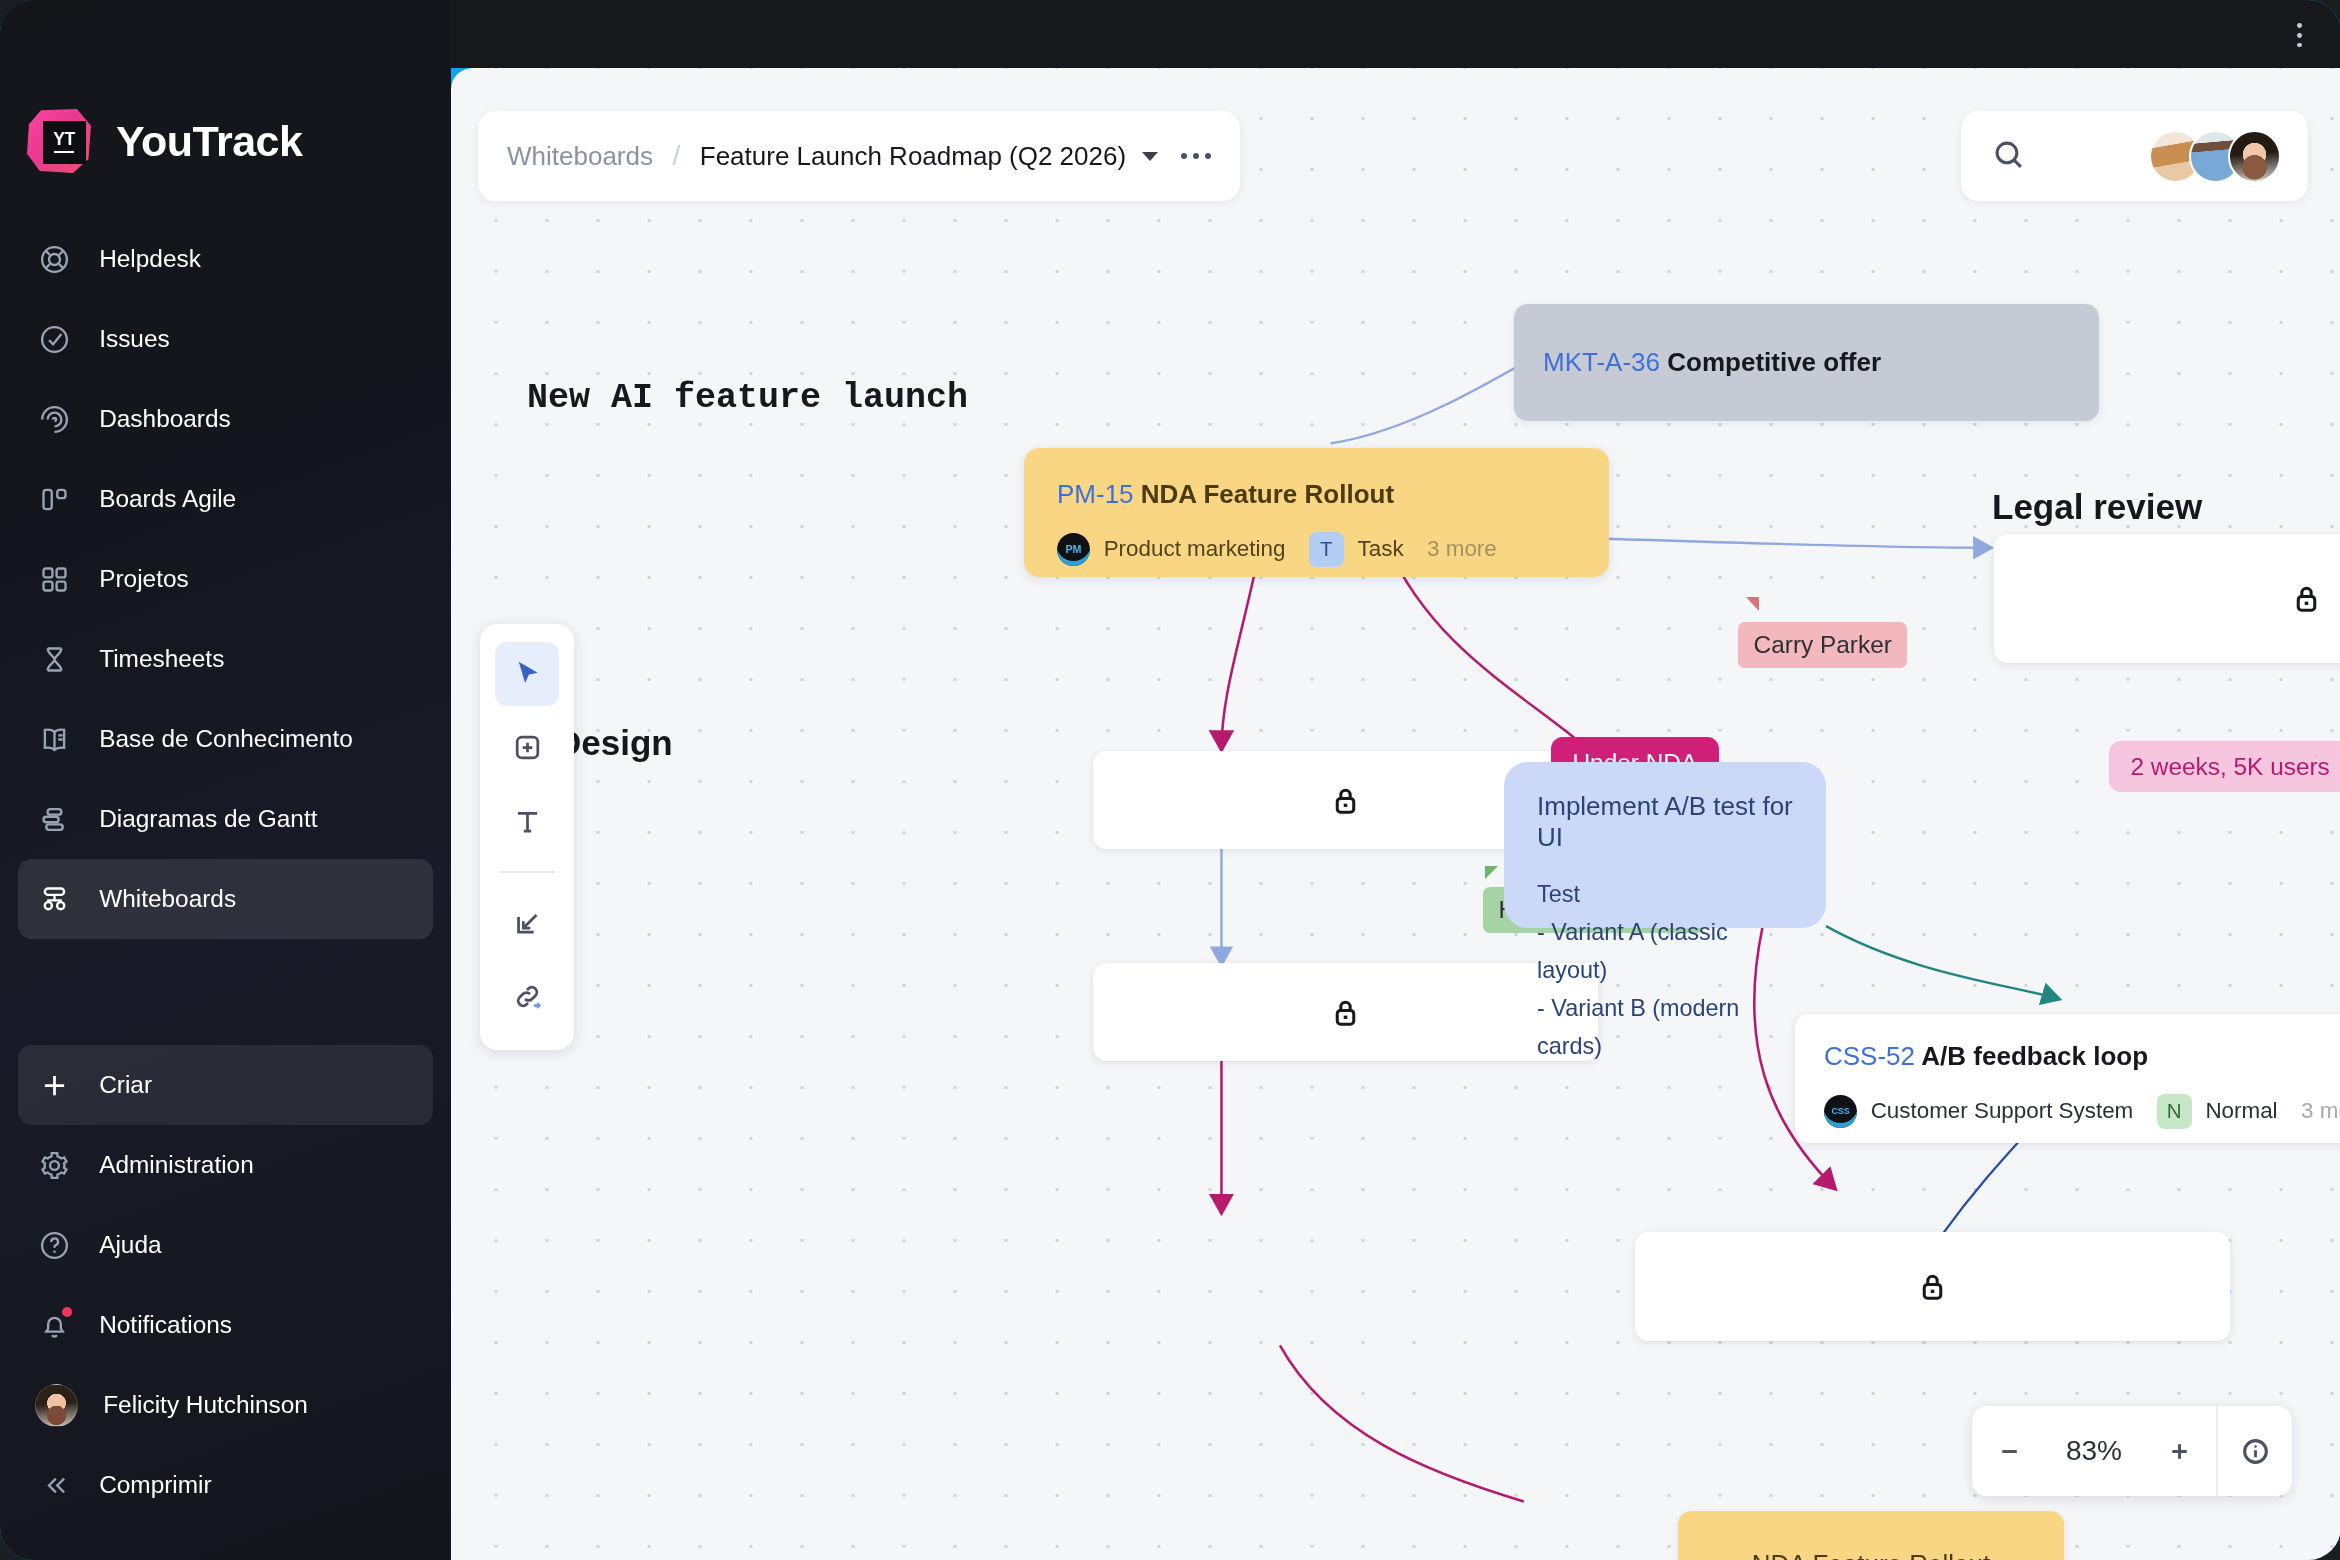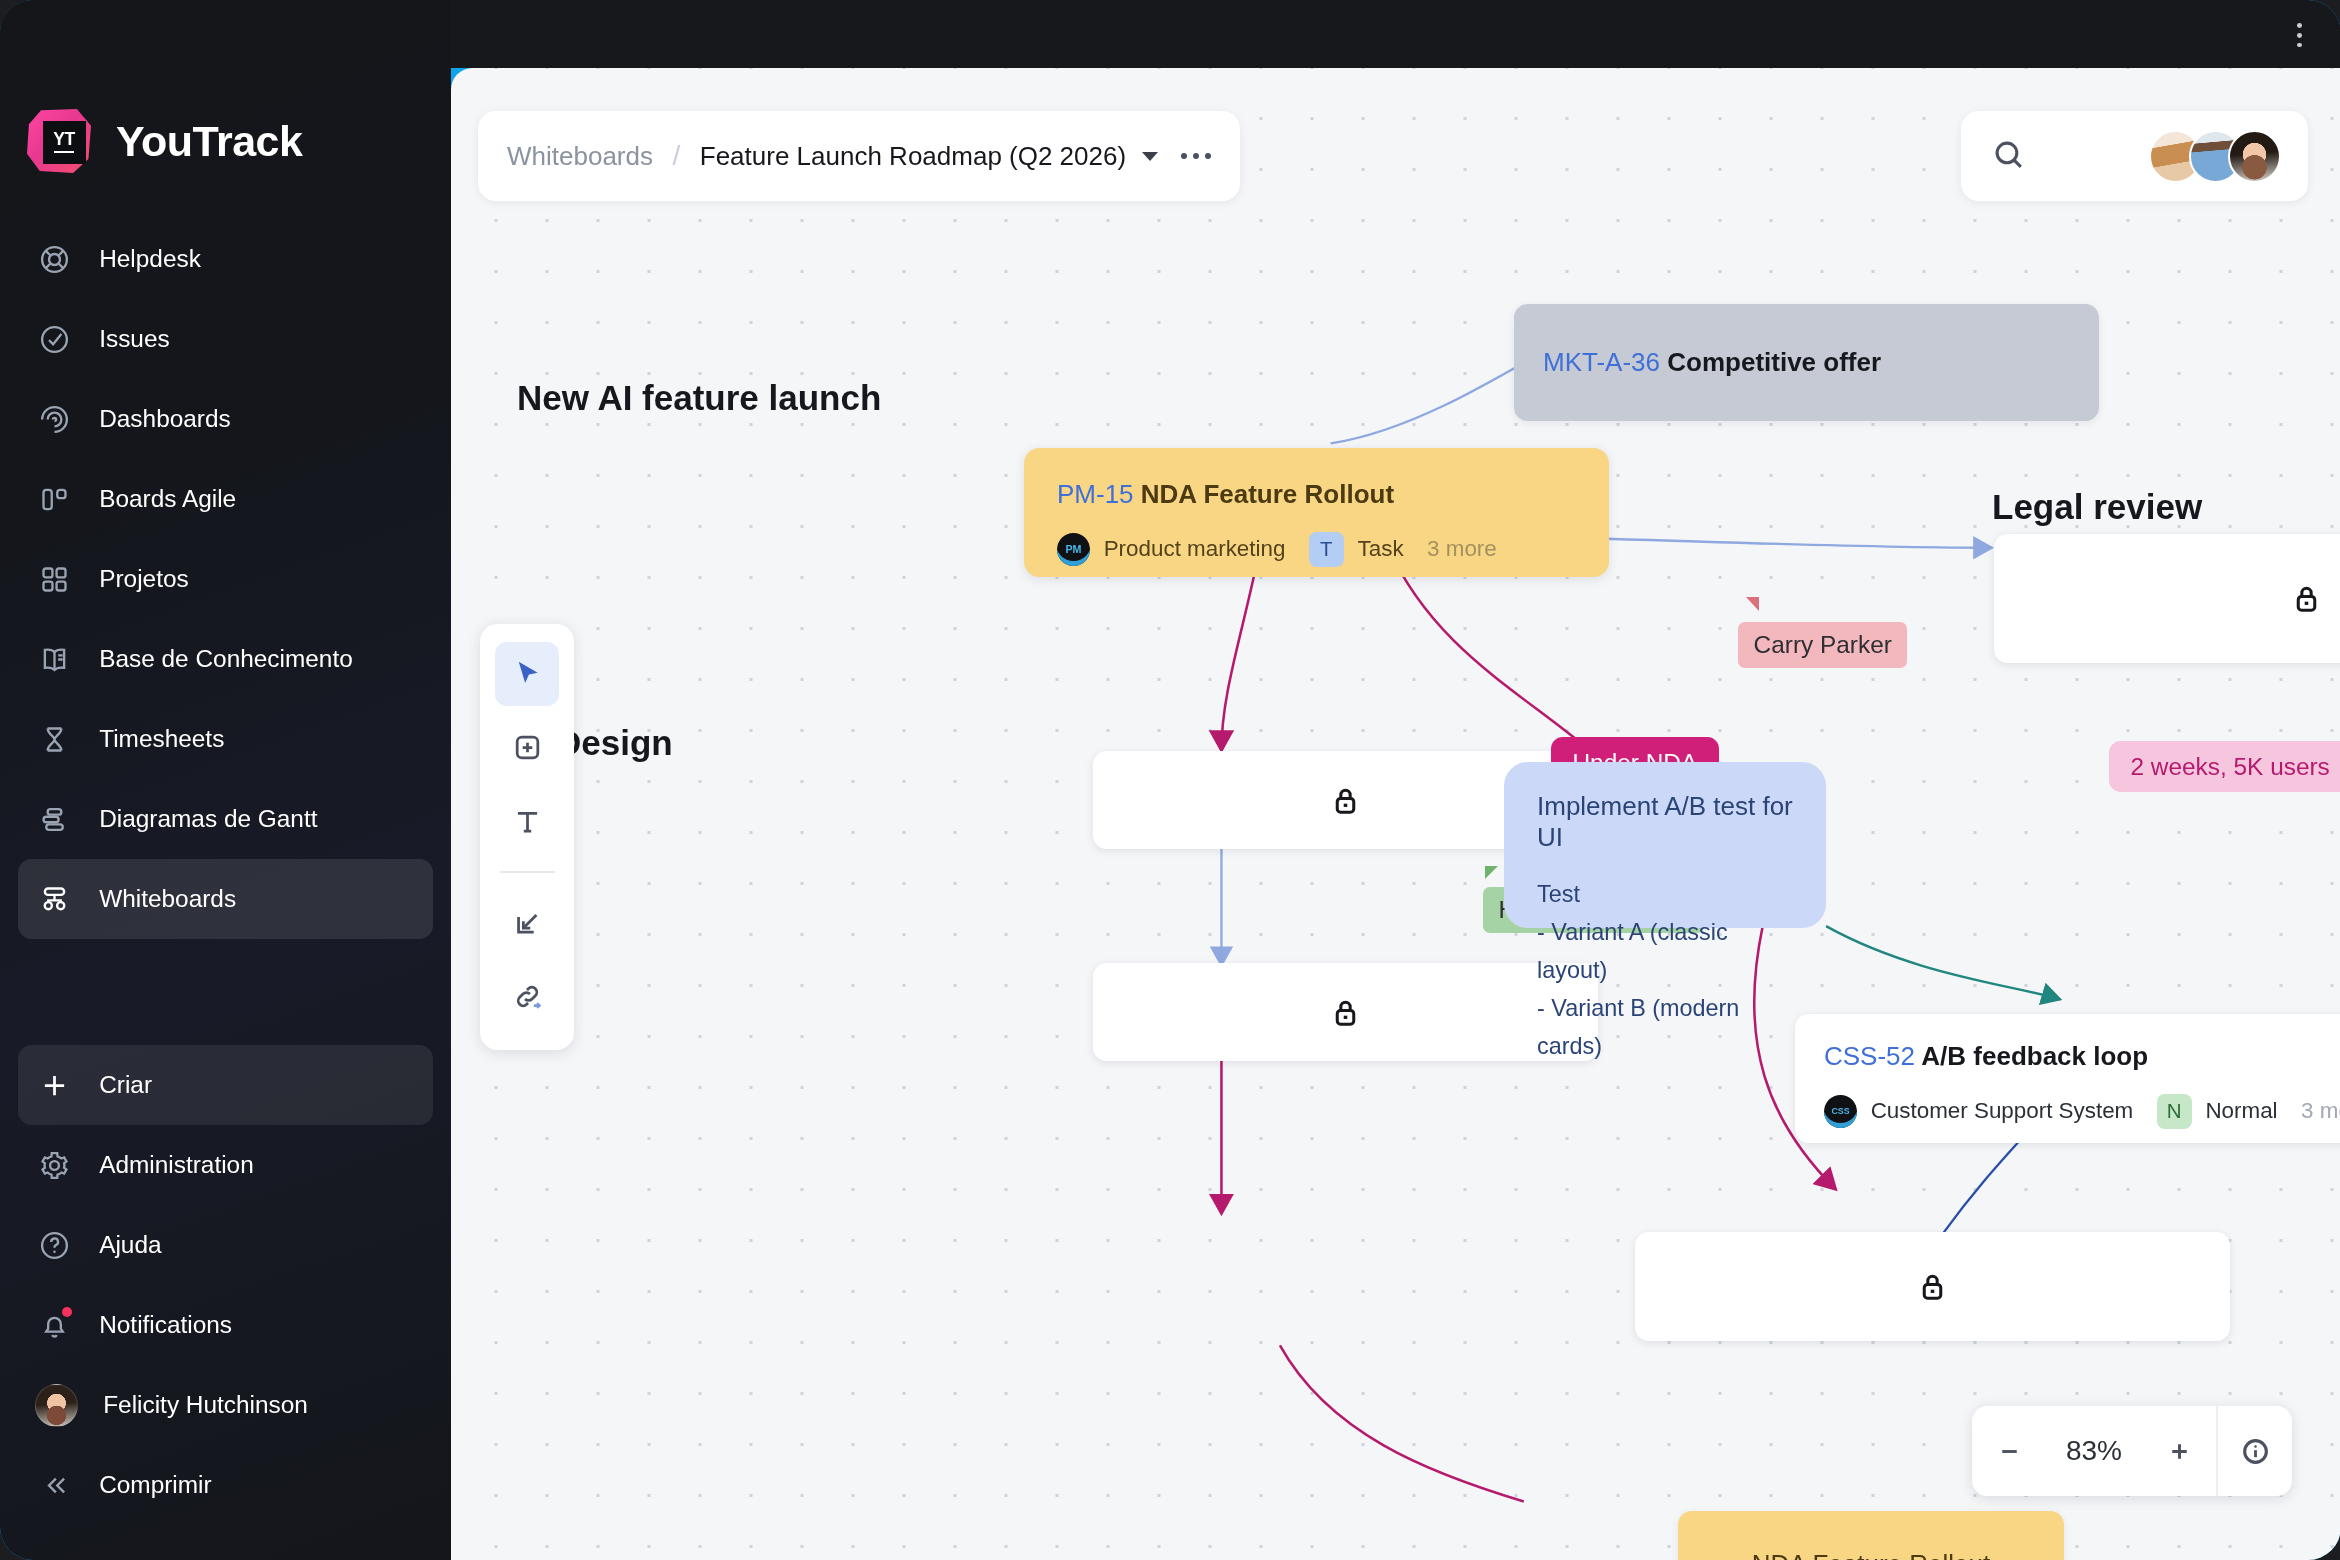--- a/index.html
+++ b/index.html
@@ -301,34 +301,34 @@
               <rect x="13.5" y="4" width="6.5" height="6.5" rx="1.6"></rect>
               <rect x="4" y="13.5" width="6.5" height="6.5" rx="1.6"></rect>
               <rect x="13.5" y="13.5" width="6.5" height="6.5" rx="1.6"></rect>
             </svg>
           </span>
         <span>Projetos</span>
       </div>
       <div class="nav-item">
         <span class="nav-ico">
             <svg viewBox="0 0 24 24" width="33" height="33">
+              <path d="M7 4h10M7 4c0 4 5 5.5 5 8 0 2.5-5 4-5 8M17 4c0 4-5 5.5-5 8 0 2.5 5 4 5 8M7 20h10"></path>
+            </svg>
+          </span>
+        <span>Timesheets</span>
+      </div>
+      <div class="nav-item">
+        <span class="nav-ico">
+            <svg viewBox="0 0 24 24" width="33" height="33">
               <path d="M12 6.5C10.5 5 8 4.6 5 5v13c3-.4 5.5 0 7 1.5 1.5-1.5 4-1.9 7-1.5V5c-3-.4-5.5 0-7 1.5z"></path>
               <path d="M12 6.5v13"></path>
               <path d="M14.7 9h3.2M14.7 12h3.2"></path>
             </svg>
           </span>
         <span>Base de Conhecimento</span>
-      </div>
-      <div class="nav-item">
-        <span class="nav-ico">
-            <svg viewBox="0 0 24 24" width="33" height="33">
-              <path d="M7 4h10M7 4c0 4 5 5.5 5 8 0 2.5-5 4-5 8M17 4c0 4-5 5.5-5 8 0 2.5 5 4 5 8M7 20h10"></path>
-            </svg>
-          </span>
-        <span>Timesheets</span>
       </div>
       <div class="nav-item">
         <span class="nav-ico">
             <svg viewBox="0 0 24 24" width="33" height="33">
               <rect x="7" y="4.5" width="10" height="4" rx="2"></rect>
               <rect x="4" y="10" width="11" height="4" rx="2"></rect>
               <rect x="6" y="15.5" width="12" height="4" rx="2"></rect>
             </svg>
           </span>
         <span>Diagramas de Gantt</span>
@@ -433,21 +433,21 @@
 
         <path d="M1410 880 C 1500 930, 1600 940, 1650 955" stroke="#20867f" stroke-width="2.4" fill="none" marker-end="url(#ar-teal)"></path>
 
         <path d="M1345 880 C 1320 1000, 1350 1080, 1420 1150" stroke="#b51a6d" stroke-width="2.6" fill="none" marker-end="url(#ar-pink)"></path>
 
         <path d="M1530 1195 C 1570 1140, 1600 1110, 1640 1065" stroke="#2a4fa8" stroke-width="2.4" fill="none" marker-end="url(#ar-navy)"></path>
 
         <path d="M850 1310 C 900 1400, 1000 1440, 1100 1470" stroke="#b51a6d" stroke-width="2.6" fill="none"></path>
       </svg>
 
-      <div class="section-title" style="left:66px;top:310px;">New AI feature launch</div>
+      <div class="section-title" style="left:76px;top:310px;font-family:Liberation Mono, monospace;">New AI feature launch</div>
       <div class="section-title" style="left:105px;top:655px;">Design</div>
       <div class="section-title" style="left:1541px;top:419px;">Legal review</div>
 
       <div id="card-mkt" class="card" style="left:1063px;top:236px;width:585px;height:117px;">
         <span class="issue-title"><span class="issue-id">MKT-A-36</span> <span>Competitive offer</span></span>
       </div>
 
       <div id="card-pm15" class="card" style="left:573px;top:380px;width:304px;height:0;width:585px;height:129px;">
         <div class="issue-title"><span class="issue-id">PM-15</span> <span>NDA Feature Rollout</span></div>
         <div class="issue-meta">

